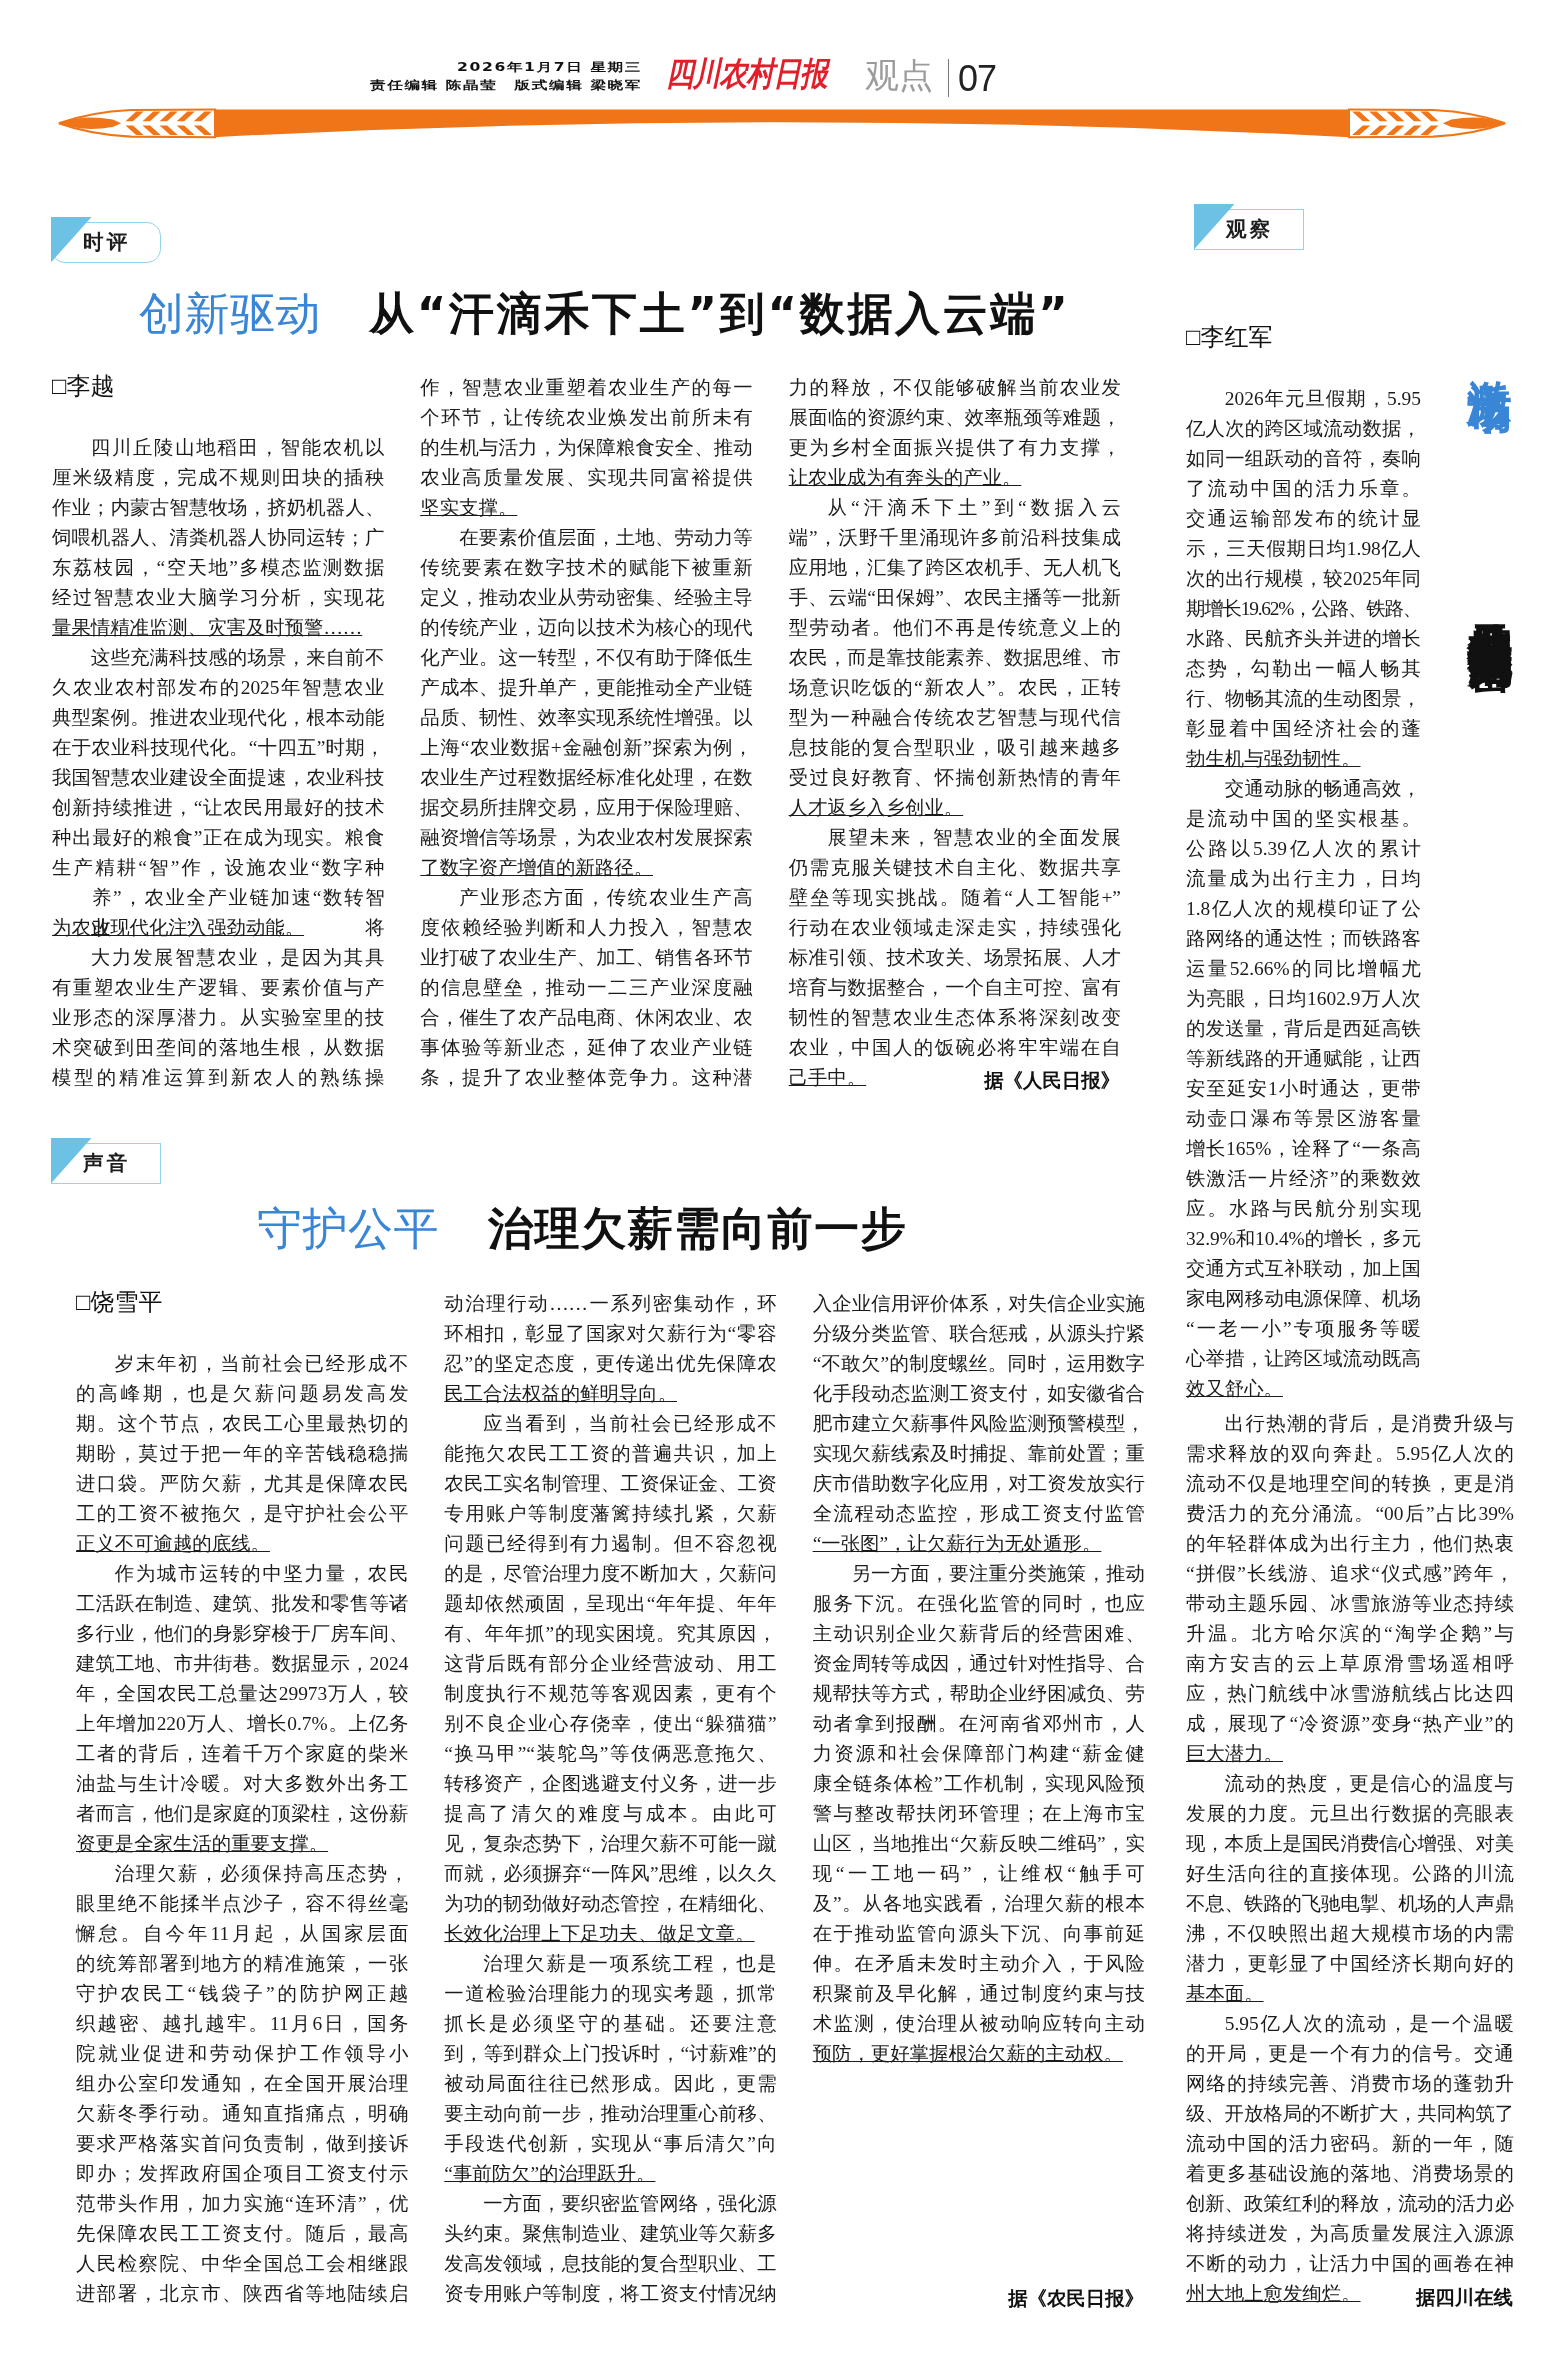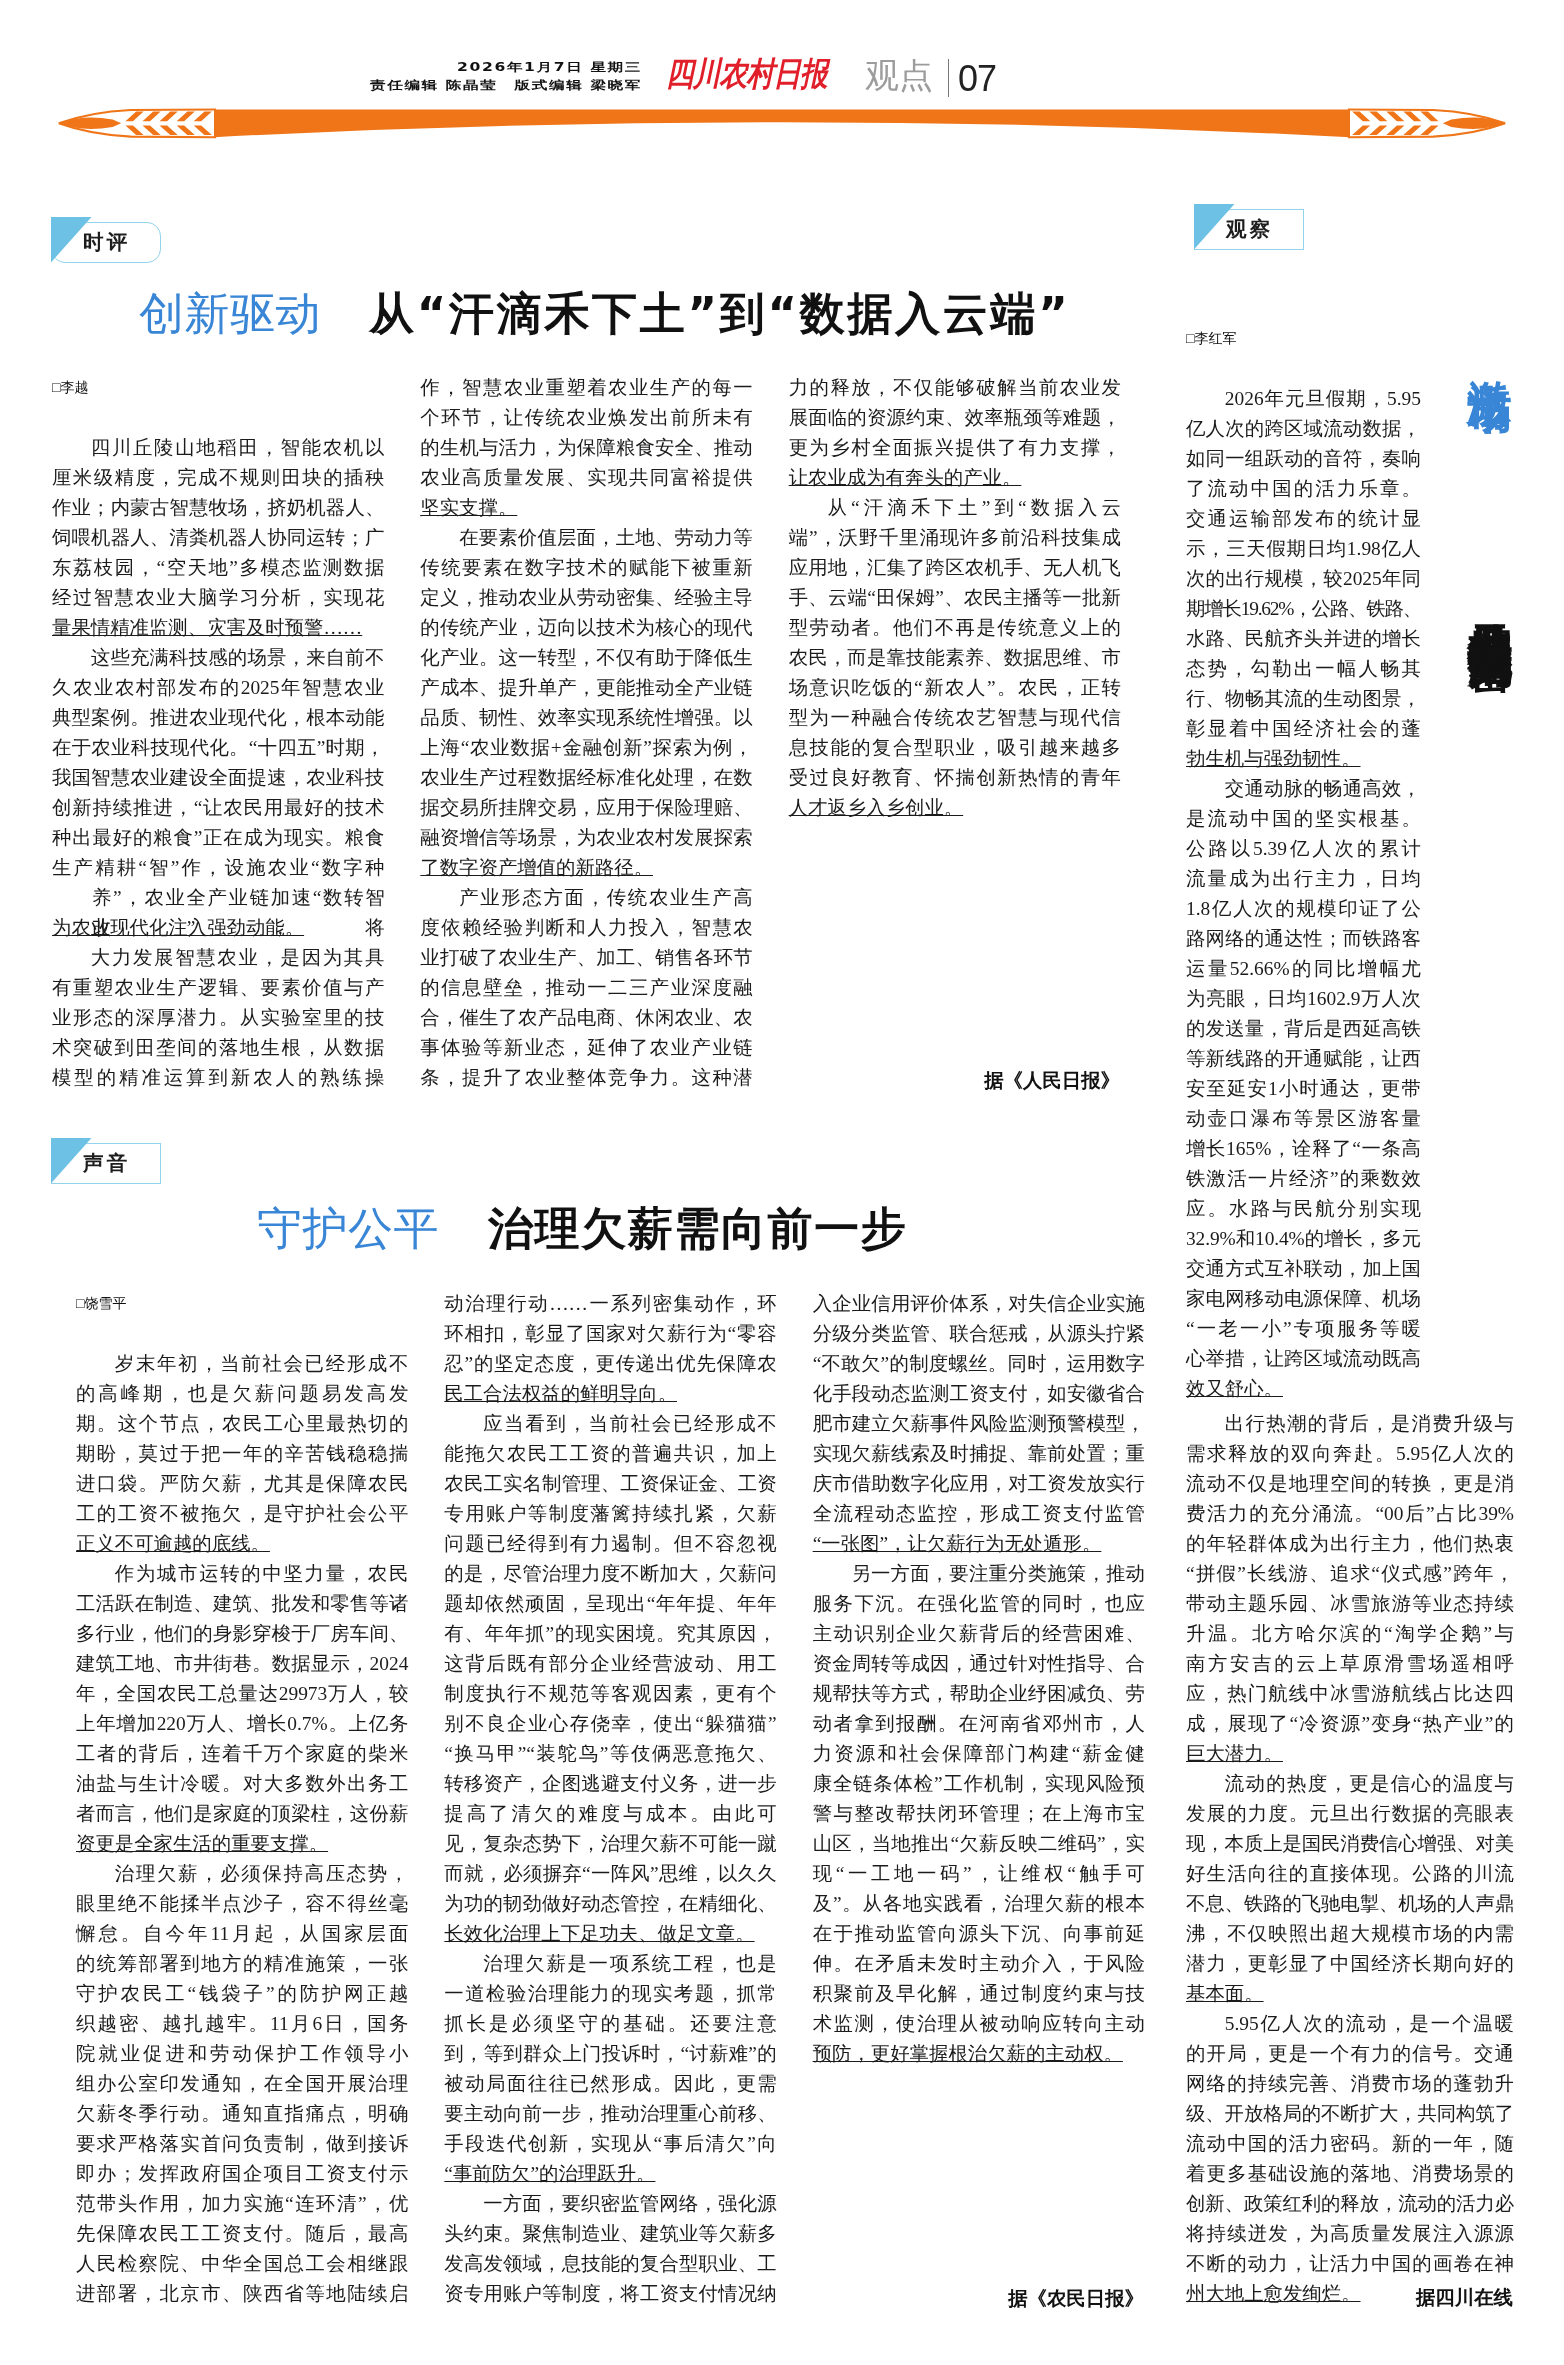--- a/index.html
+++ b/index.html
@@ -18,21 +18,21 @@
   .tag .tri{position:absolute;left:-1.1px;top:-6.5px;width:41px;height:46px;background:var(--tag);clip-path:polygon(0 0,100% 0,0 100%);}
   .tag .tag-text{position:absolute;left:31px;top:0;line-height:39px;font-size:20.5px;font-weight:bold;letter-spacing:3.2px;font-family:"DejaVu Sans",sans-serif;color:#1d1d1d;white-space:nowrap;}
   
   .kicker{position:absolute;font-size:45px;line-height:45px;color:var(--blue);font-family:"DejaVu Sans",sans-serif;white-space:nowrap;letter-spacing:0.5px;}
   .headline{position:absolute;font-size:45px;line-height:45px;font-weight:bold;color:#111;font-family:"DejaVu Sans",sans-serif;white-space:nowrap;}
   .vkicker{position:absolute;left:1468px;top:345px;writing-mode:vertical-rl;text-orientation:upright;font-size:44px;line-height:44px;letter-spacing:3.2px;color:var(--blue);font-family:"DejaVu Serif",serif;font-weight:bold;white-space:nowrap;}
   .vheadline{position:absolute;left:1468px;top:587px;writing-mode:vertical-rl;text-orientation:upright;font-size:45px;line-height:45px;letter-spacing:1.6px;font-weight:bold;font-family:"DejaVu Sans",sans-serif;color:#111;white-space:nowrap;}
   
   .art-wrap{position:absolute;}
   .cols{height:100%;column-count:3;column-gap:36px;column-fill:auto;}
-  .byline{height:60px;line-height:30px;font-size:14px;font-family:Liberation Mono, monospace;color:#111;break-inside:avoid;white-space:nowrap;}
+  .byline{height:60px;line-height:30px;font-size:24px;font-family:Liberation Mono, monospace;color:#111;break-inside:avoid;white-space:nowrap;}
   .ln{height:30px;line-height:30px;font-size:19.4px;text-align:justify;text-align-last:justify;break-inside:avoid;overflow:visible;}
   .ln.first{text-indent:2em;}
   .ln.last{text-align-last:left;text-decoration:underline;}
   .source{position:absolute;right:1.1px;line-height:30px;font-size:19.4px;font-weight:bold;font-family:"DejaVu Sans",sans-serif;color:#111;white-space:nowrap;}
 </style>
 </head>
 <body>
 
 <div class="page">
 
@@ -143,20 +143,31 @@
           <div class="ln" style="">应用地，汇集了跨区农机手、无人机飞</div>
           <div class="ln" style="">手、云端“田保姆”、农民主播等一批新</div>
           <div class="ln" style="">型劳动者。他们不再是传统意义上的</div>
           <div class="ln" style="">农民，而是靠技能素养、数据思维、市</div>
           <div class="ln" style="">场意识吃饭的“新农人”。农民，正转</div>
           <div class="ln" style="">型为一种融合传统农艺智慧与现代信</div>
           <div class="ln" style="">息技能的复合型职业，吸引越来越多</div>
           <div class="ln" style="">受过良好教育、怀揣创新热情的青年</div>
           <div class="ln last" style="">人才返乡入乡创业。</div>
         </div>
+        <div class="para">
+          <div class="ln first" style="">展望未来，智慧农业的全面发展</div>
+          <div class="ln" style="">仍需克服关键技术自主化、数据共享</div>
+          <div class="ln" style="">壁垒等现实挑战。随着“人工智能+”</div>
+          <div class="ln" style="">行动在农业领域走深走实，持续强化</div>
+          <div class="ln" style="">标准引领、技术攻关、场景拓展、人才</div>
+          <div class="ln" style="">培育与数据整合，一个自主可控、富有</div>
+          <div class="ln" style="">韧性的智慧农业生态体系将深刻改变</div>
+          <div class="ln" style="">农业，中国人的饭碗必将牢牢端在自</div>
+          <div class="ln last" style="">己手中。</div>
+        </div>
       </div>
     <div class="source" style="top:693px;">据《人民日报》</div>
   </div>
 
   <div class="tag" style="left:51px;top:1143px;">
     <div class="tri"></div>
     <span class="tag-text">声音</span>
   </div>
   <div class="kicker" style="left:257px;top:1206px;">守护公平</div>
   <div class="headline" style="left:488px;top:1206px;letter-spacing:1.6px;">治理欠薪需向前一步</div>

